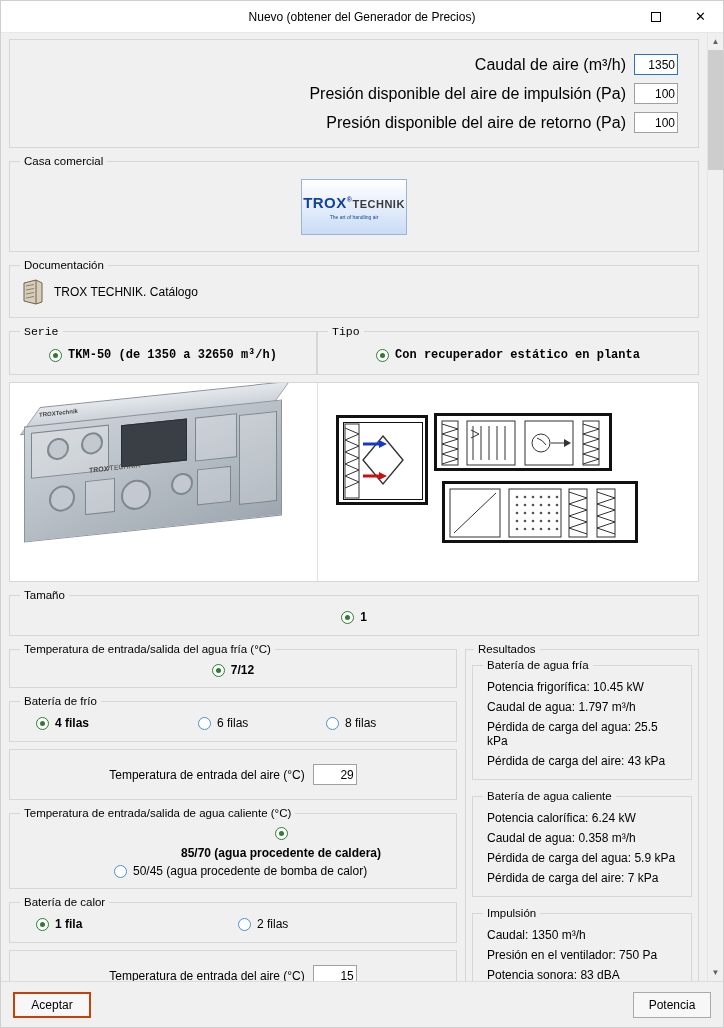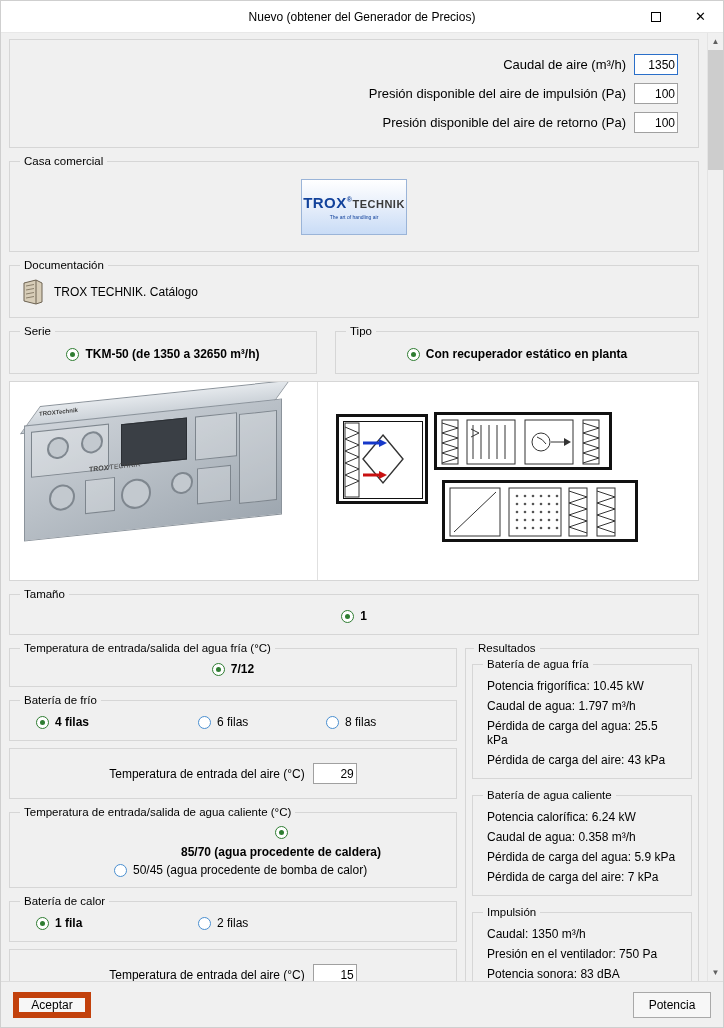--- a/index.html
+++ b/index.html
@@ -90,21 +90,21 @@
     margin-left: 2px;
   }
   .white { background: #ffffff; }
 
   
   .frow {
     display: flex; align-items: center; justify-content: flex-end;
     gap: 8px;
     padding: 4px 12px 4px 0;
   }
-  .flabel { font-size: 13px; text-align: left; }
+  .flabel { font-size: 16px; text-align: left; }
   input.numbox {
     width: 44px; height: 21px;
     border: 1px solid #a0a0a0;
     background: #fff;
     text-align: right;
     font-family: "Liberation Sans", sans-serif;
     font-size: 12px;
     padding: 0 2px;
   }
   input.numbox.blue { border: 1px solid #2a6fc9; }
@@ -205,21 +205,21 @@
     padding: 0 12px;
   }
   .btn {
     min-width: 78px; height: 26px;
     border: 1px solid #a9a9a9;
     background: #f7f7f7;
     font-size: 12px;
     font-family: "Liberation Sans", sans-serif;
     padding: 0 10px;
   }
-  .btn.primary { border: 6px solid #c2410c; }
+  .btn.primary { border: 2px solid #c2410c; }
 </style>
 </head>
 <body>
 
 <div class="window">
 
   <div class="titlebar">
     <div class="title">Nuevo (obtener del Generador de Precios)</div>
     <div class="winbtn">
         <span class="sq"></span>
@@ -267,21 +267,21 @@
               <line x1="4" y1="7" x2="12" y2="5.5" stroke="#8a7f6b"></line>
               <line x1="4" y1="11" x2="12" y2="9.5" stroke="#8a7f6b"></line>
               <line x1="4" y1="15" x2="12" y2="13.5" stroke="#8a7f6b"></line>
               <line x1="4" y1="19" x2="12" y2="17.5" stroke="#8a7f6b"></line>
             </svg>
           </span>
           <span>TROX TECHNIK. Catálogo</span>
         </div>
       </fieldset>
 
-      <div class="cols" style="gap:18px;">
+      <div class="cols" style="gap:0;font-family:Liberation Mono, monospace;">
         <fieldset class="group white" style="width:308px;">
           <legend>Serie</legend>
           <div class="ritem sel center" style="padding:4px 0;">
             <span class="radio on"></span>
             <span>TKM-50 (de 1350 a 32650 m³/h)</span>
           </div>
         </fieldset>
         <fieldset class="group white" style="flex:1;">
           <legend>Tipo</legend>
           <div class="ritem sel center" style="padding:4px 0;">
@@ -442,21 +442,21 @@
               <span>85/70 (agua procedente de caldera)</span>
             </div>
             <div class="ritem" style="padding:2px 0 2px 96px;">
               <span class="radio"></span>
               <span>50/45 (agua procedente de bomba de calor)</span>
             </div>
           </fieldset>
 
           <fieldset class="group white">
             <legend>Batería de calor</legend>
-            <div style="display:flex; padding:3px 0;">
+            <div style="display:flex; padding:3px 0;gap:40px;">
               <div class="ritem sel" style="width:180px;padding-left:18px;">
                 <span class="radio on"></span>
                 <span>1 fila</span>
               </div>
               <div class="ritem">
                 <span class="radio"></span>
                 <span>2 filas</span>
               </div>
             </div>
           </fieldset>

